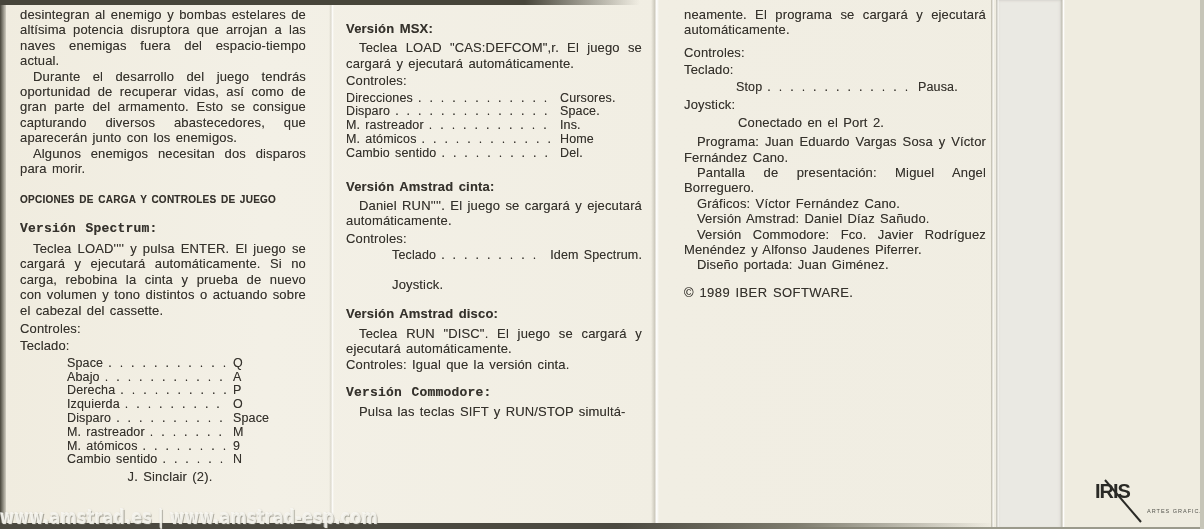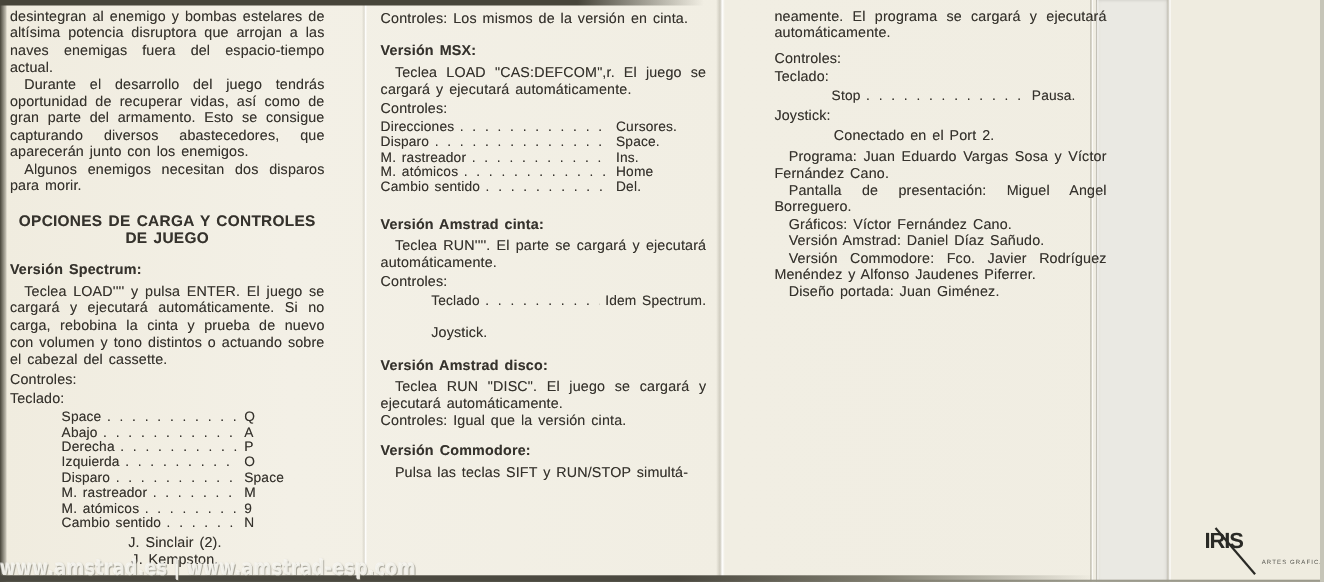--- a/index.html
+++ b/index.html
@@ -23,25 +23,25 @@
   .edge{position:absolute;z-index:5;}
   .edge-left{left:0;top:0;width:6px;height:529px;background:linear-gradient(90deg,#47453a 0,#55534733 100%);}
   .edge-top{left:0;top:0;width:640px;height:5px;background:linear-gradient(90deg,#47453a 0,#47453a 82%,transparent 100%);}
   .edge-bottom{left:0;bottom:0;width:995px;height:6px;background:linear-gradient(90deg,#4b4940 0,#4b4940 62%,#7e7c6e 80%,transparent 100%);}
   .edge-bottom-line{left:0;bottom:0;width:1204px;height:2px;background:#9b9a8c;z-index:4;}
   .edge-right{right:0;top:0;width:4px;height:529px;background:#c6c5b8;}
   
   .col{position:absolute;z-index:3;font-size:13px;line-height:15.4px;text-align:justify;
     letter-spacing:.15px;word-spacing:1.5px;text-shadow:0 0 .5px rgba(55,52,46,.45);}
   .col p{margin:0;}
-  .col-left{left:9px;top:7px;width:286px;}
+  .col-left{left:20px;top:7px;width:286px;}
   .col-mid{left:346px;top:7px;width:296px;}
-  .col-right{left:704px;top:7px;width:302px;}
+  .col-right{left:684px;top:7px;width:302px;}
   .indent{text-indent:13px;}
-  .main-heading{font-size:14px;line-height:16px;font-weight:bold;margin:16px 0 0;letter-spacing:.25px;text-align:center;}
+  .main-heading{font-size:10px;line-height:16px;font-weight:bold;margin:16px 0 0;letter-spacing:.25px;text-align:left;}
   .sec-title{font-size:13px;font-weight:bold;margin:0;text-align:left;letter-spacing:.2px;}
   .plain{text-align:left;}
   .off1{margin-left:13px;}
   .off2{margin-left:27px;}
   .joy-opt{margin-left:14px !important;text-align:center;}
   
   .ctl-list{margin-top:3px;}
   .ctl-row{display:flex;align-items:baseline;font-size:12.5px;line-height:13.8px;text-align:left;}
   .ctl-left .ctl-row{margin-left:47px;}
   .ctl-left .ctl-value{flex:0 0 73px;}
@@ -50,21 +50,21 @@
   .ctl-row.single-cinta{margin-left:46px;}
   .ctl-row.single-cinta .ctl-value{flex:0 0 auto;}
   .ctl-row.single-stop{margin-left:52px;}
   .ctl-row.single-stop .ctl-value{flex:0 0 68px;}
   .ctl-label{white-space:nowrap;}
   .ctl-dots{flex:1 1 auto;overflow:hidden;white-space:nowrap;letter-spacing:1.5px;margin:0 5px;}
   .ctl-value{white-space:nowrap;}
   
   .mt2{margin-top:2px !important;}.mt3{margin-top:3px !important;align-items:flex-end;}.mt4{margin-top:4px !important;}
   .mt7{margin-top:7px !important;}
-  .mt13{margin-top:13px !important;}.mt14{margin-top:14px !important;}
+  .mt13{margin-top:13px !important;font-family:Liberation Mono, monospace;}.mt14{margin-top:14px !important;}
   .mt18{margin-top:18px !important;}
   .copyright{margin-top:12px !important;text-align:left;letter-spacing:.4px;}
   
   .watermark{
     position:absolute;left:0;bottom:1px;z-index:6;white-space:nowrap;
     font-family:"DejaVu Sans",sans-serif;font-weight:bold;font-size:19px;letter-spacing:.5px;
     transform:scaleX(.82);transform-origin:left bottom;
     color:rgba(248,247,240,.88);
     text-shadow:1px 1px 0 rgba(110,108,95,.5),-1px -1px 0 rgba(255,255,255,.55),0 0 2px rgba(110,108,95,.4);
   }
@@ -129,25 +129,23 @@
         <span class="ctl-dots">. . . . . . . . . . . . . . . . . . . . . . . . . . . .</span>
         <span class="ctl-value">9</span>
       </div>
       <div class="ctl-row">
         <span class="ctl-label">Cambio sentido</span>
         <span class="ctl-dots">. . . . . . . . . . . . . . . . . . . . . . . . . . . .</span>
         <span class="ctl-value">N</span>
       </div>
     </div>
     <p class="joy-opt mt2">J. Sinclair (2).</p>
-    <p class="joy-opt">J. Kempston.</p>
   </div>
 
   <div class="col col-mid">
-    <p class="plain off1 mt2">Controles: Los mismos de la versión en cinta.</p>
 
     <h3 class="sec-title mt14">Versión MSX:</h3>
     <p class="indent mt4">Teclea LOAD "CAS:DEFCOM",r. El juego se cargará y ejecutará automáticamente.</p>
     <p class="plain off1 mt2">Controles:</p>
     <div class="ctl-list ctl-msx">
       <div class="ctl-row">
         <span class="ctl-label">Direcciones</span>
         <span class="ctl-dots">. . . . . . . . . . . . . . . . . . . . . . . . . . . .</span>
         <span class="ctl-value">Cursores.</span>
       </div>
@@ -167,21 +165,21 @@
         <span class="ctl-value">Home</span>
       </div>
       <div class="ctl-row">
         <span class="ctl-label">Cambio sentido</span>
         <span class="ctl-dots">. . . . . . . . . . . . . . . . . . . . . . . . . . . .</span>
         <span class="ctl-value">Del.</span>
       </div>
     </div>
 
     <h3 class="sec-title mt18">Versión Amstrad cinta:</h3>
-    <p class="indent mt4">Teclea RUN''''. El parte se cargará y ejecutará automáticamente.</p>
+    <p class="indent mt4">Daniel RUN''''. El juego se cargará y ejecutará automáticamente.</p>
     <p class="plain off1 mt2">Controles:</p>
     <div class="ctl-row single-cinta mt3">
       <span class="ctl-label">Teclado</span>
       <span class="ctl-dots">. . . . . . . . . . . . . . . . . . . . . . . . . . . .</span>
       <span class="ctl-value">Idem Spectrum.</span>
     </div>
     <p class="plain mt14" style="margin-left:46px;">Joystick.</p>
 
     <h3 class="sec-title mt14">Versión Amstrad disco:</h3>
     <p class="indent mt4">Teclea RUN "DISC". El juego se cargará y ejecutará automáticamente.</p>
@@ -201,20 +199,21 @@
       <span class="ctl-value">Pausa.</span>
     </div>
     <p class="plain off1 mt3">Joystick:</p>
     <p class="plain mt2" style="margin-left:54px;">Conectado en el Port 2.</p>
     <p class="indent mt4">Programa: Juan Eduardo Vargas Sosa y Víctor Fernández Cano.</p>
     <p class="indent">Pantalla de presentación: Miguel Angel Borreguero.</p>
     <p class="indent">Gráficos: Víctor Fernández Cano.</p>
     <p class="indent">Versión Amstrad: Daniel Díaz Sañudo.</p>
     <p class="indent">Versión Commodore: Fco. Javier Rodríguez Menéndez y Alfonso Jaudenes Piferrer.</p>
     <p class="indent">Diseño portada: Juan Giménez.</p>
+    <p class="copyright">© 1989 IBER SOFTWARE.</p>
   </div>
 
   <div class="iris-logo">
     <svg width="112" height="50" viewBox="0 0 112 50">
       <text x="2" y="21" font-family="Liberation Sans, DejaVu Sans, sans-serif" font-size="20" font-weight="bold" letter-spacing="-1" fill="#2a2a26">IRIS</text>
       <line x1="12" y1="3" x2="48" y2="45" stroke="#2a2a26" stroke-width="2"></line>
       <text x="54" y="36" font-family="Liberation Sans, DejaVu Sans, sans-serif" font-size="5.5" letter-spacing="1" fill="#55554e">ARTES GRAFICAS</text>
     </svg>
   </div>
 

